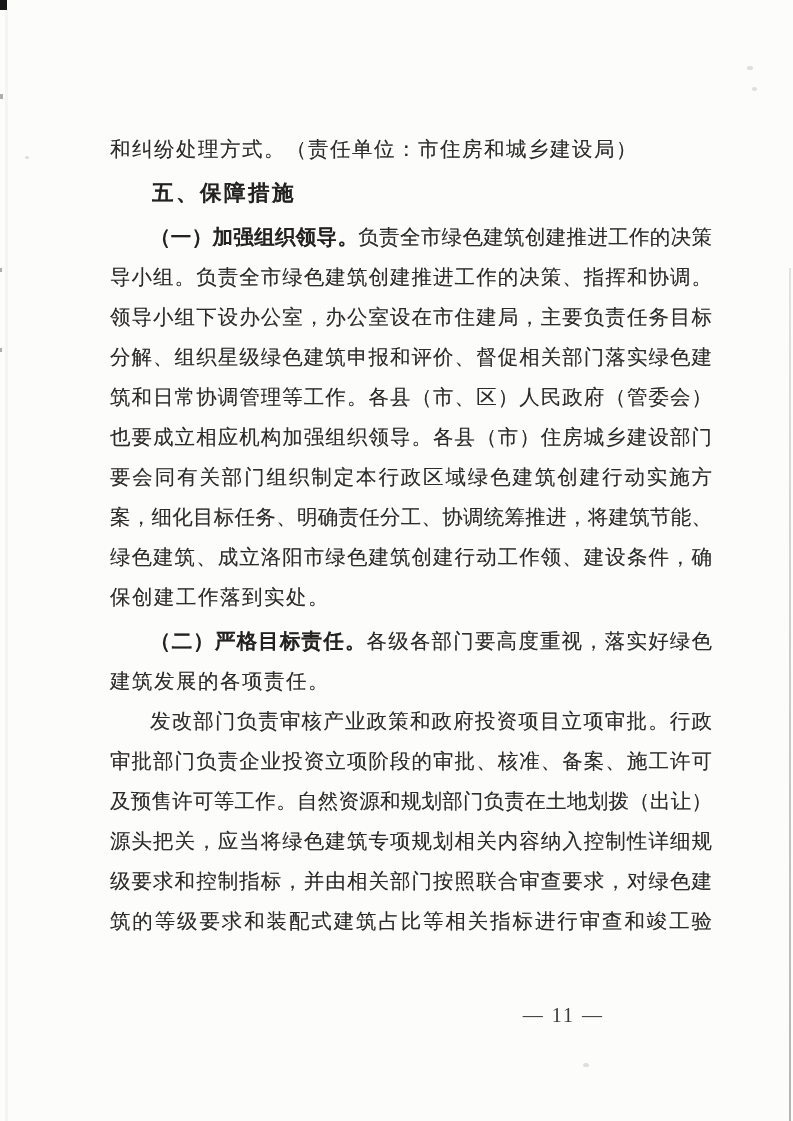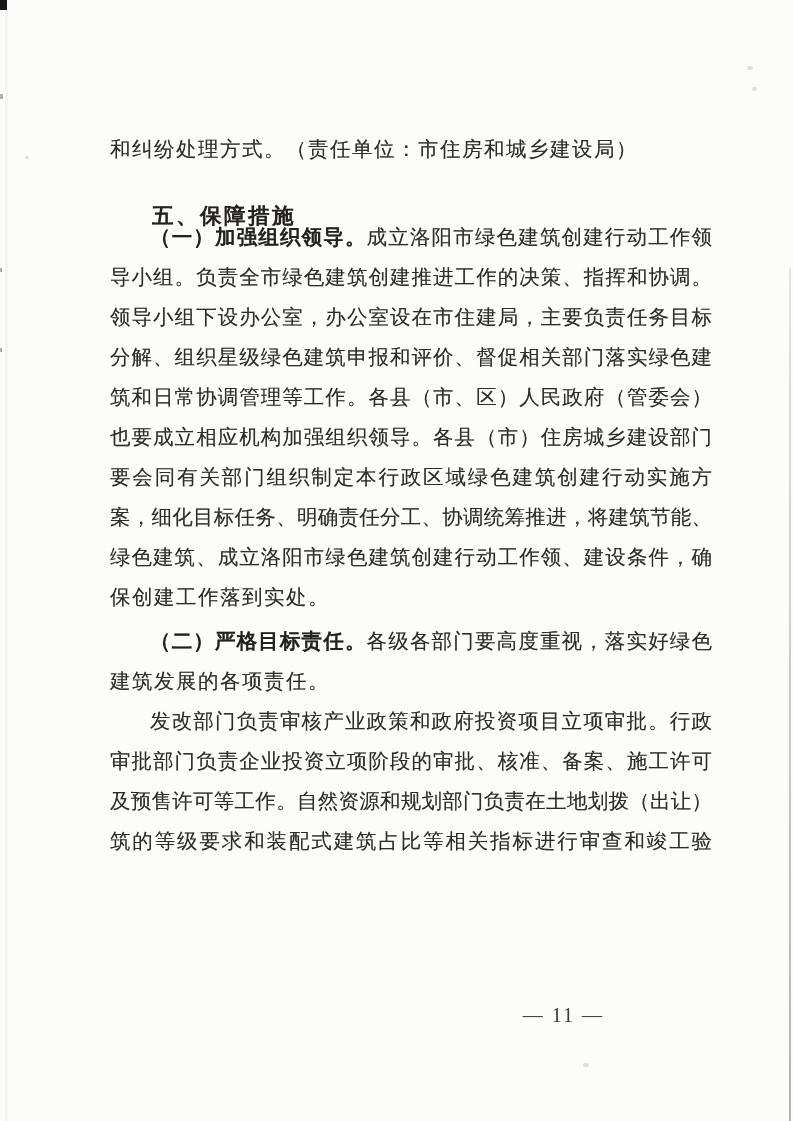--- a/index.html
+++ b/index.html
@@ -89,34 +89,36 @@
   <div class="edge-tick" style="left:0;top:268px;width:2px;height:4px;"></div>
   <div class="edge-tick" style="left:0;top:348px;width:2px;height:4px;"></div>
   <div class="right-edge-line"></div>
   <div class="speck" style="left:747px;top:66px;width:6px;height:4px;"></div>
   <div class="speck" style="left:752px;top:87px;width:5px;height:4px;"></div>
   <div class="speck" style="left:25px;top:156px;width:4px;height:3px;"></div>
   <div class="speck" style="left:583px;top:1063px;width:6px;height:4px;"></div>
 
   <div class="doc-body">
     <div class="line"><span>和纠纷处理方式。（责任单位：市住房和城乡建设局）</span></div>
-    <div class="line heading mt4"><span style="text-indent:42px;display:inline-block;margin-top:23px;">五、保障措施</span></div>
-    <div class="line fill indent mt4"><span class="b">（一）加强组织领导。</span><span>成立洛阳市绿色建筑创建行动工作领</span></div>
+    <div class="line heading mt4"><span style="text-indent:42px;display:inline-block;">五、保障措施</span></div>
+    <div class="line fill indent mt4"><span class="b">（一）加强组织领导。</span><span>负责全市绿色建筑创建推进工作的决策</span></div>
     <div class="line fill"><span>导小组。负责全市绿色建筑创建推进工作的决策、指挥和协调。</span></div>
     <div class="line fill"><span>领导小组下设办公室，办公室设在市住建局，主要负责任务目标</span></div>
     <div class="line fill"><span>分解、组织星级绿色建筑申报和评价、督促相关部门落实绿色建</span></div>
     <div class="line fill"><span>筑和日常协调管理等工作。各县（市、区）人民政府（管委会）</span></div>
     <div class="line fill"><span>也要成立相应机构加强组织领导。各县（市）住房城乡建设部门</span></div>
     <div class="line fill"><span>要会同有关部门组织制定本行政区域绿色建筑创建行动实施方</span></div>
     <div class="line fill"><span>案，细化目标任务、明确责任分工、协调统筹推进，将建筑节能、</span></div>
     <div class="line fill"><span>绿色建筑、成立洛阳市绿色建筑创建行动工作领、建设条件，确</span></div>
     <div class="line"><span>保创建工作落到实处。</span></div>
     <div class="line fill indent mt4"><span class="b">（二）严格目标责任。</span><span>各级各部门要高度重视，落实好绿色</span></div>
     <div class="line"><span>建筑发展的各项责任。</span></div>
     <div class="line fill indent"><span>发改部门负责审核产业政策和政府投资项目立项审批。行政</span></div>
     <div class="line fill"><span>审批部门负责企业投资立项阶段的审批、核准、备案、施工许可</span></div>
     <div class="line fill"><span>及预售许可等工作。自然资源和规划部门负责在土地划拨（出让）</span></div>
+    <div class="line fill"><span>源头把关，应当将绿色建筑专项规划相关内容纳入控制性详细规</span></div>
+    <div class="line fill"><span>级要求和控制指标，并由相关部门按照联合审查要求，对绿色建</span></div>
     <div class="line fill"><span>筑的等级要求和装配式建筑占比等相关指标进行审查和竣工验</span></div>
   </div>
 
   <div class="page-number">— 11 —</div>
 
 </div>
 
 </body></html>

